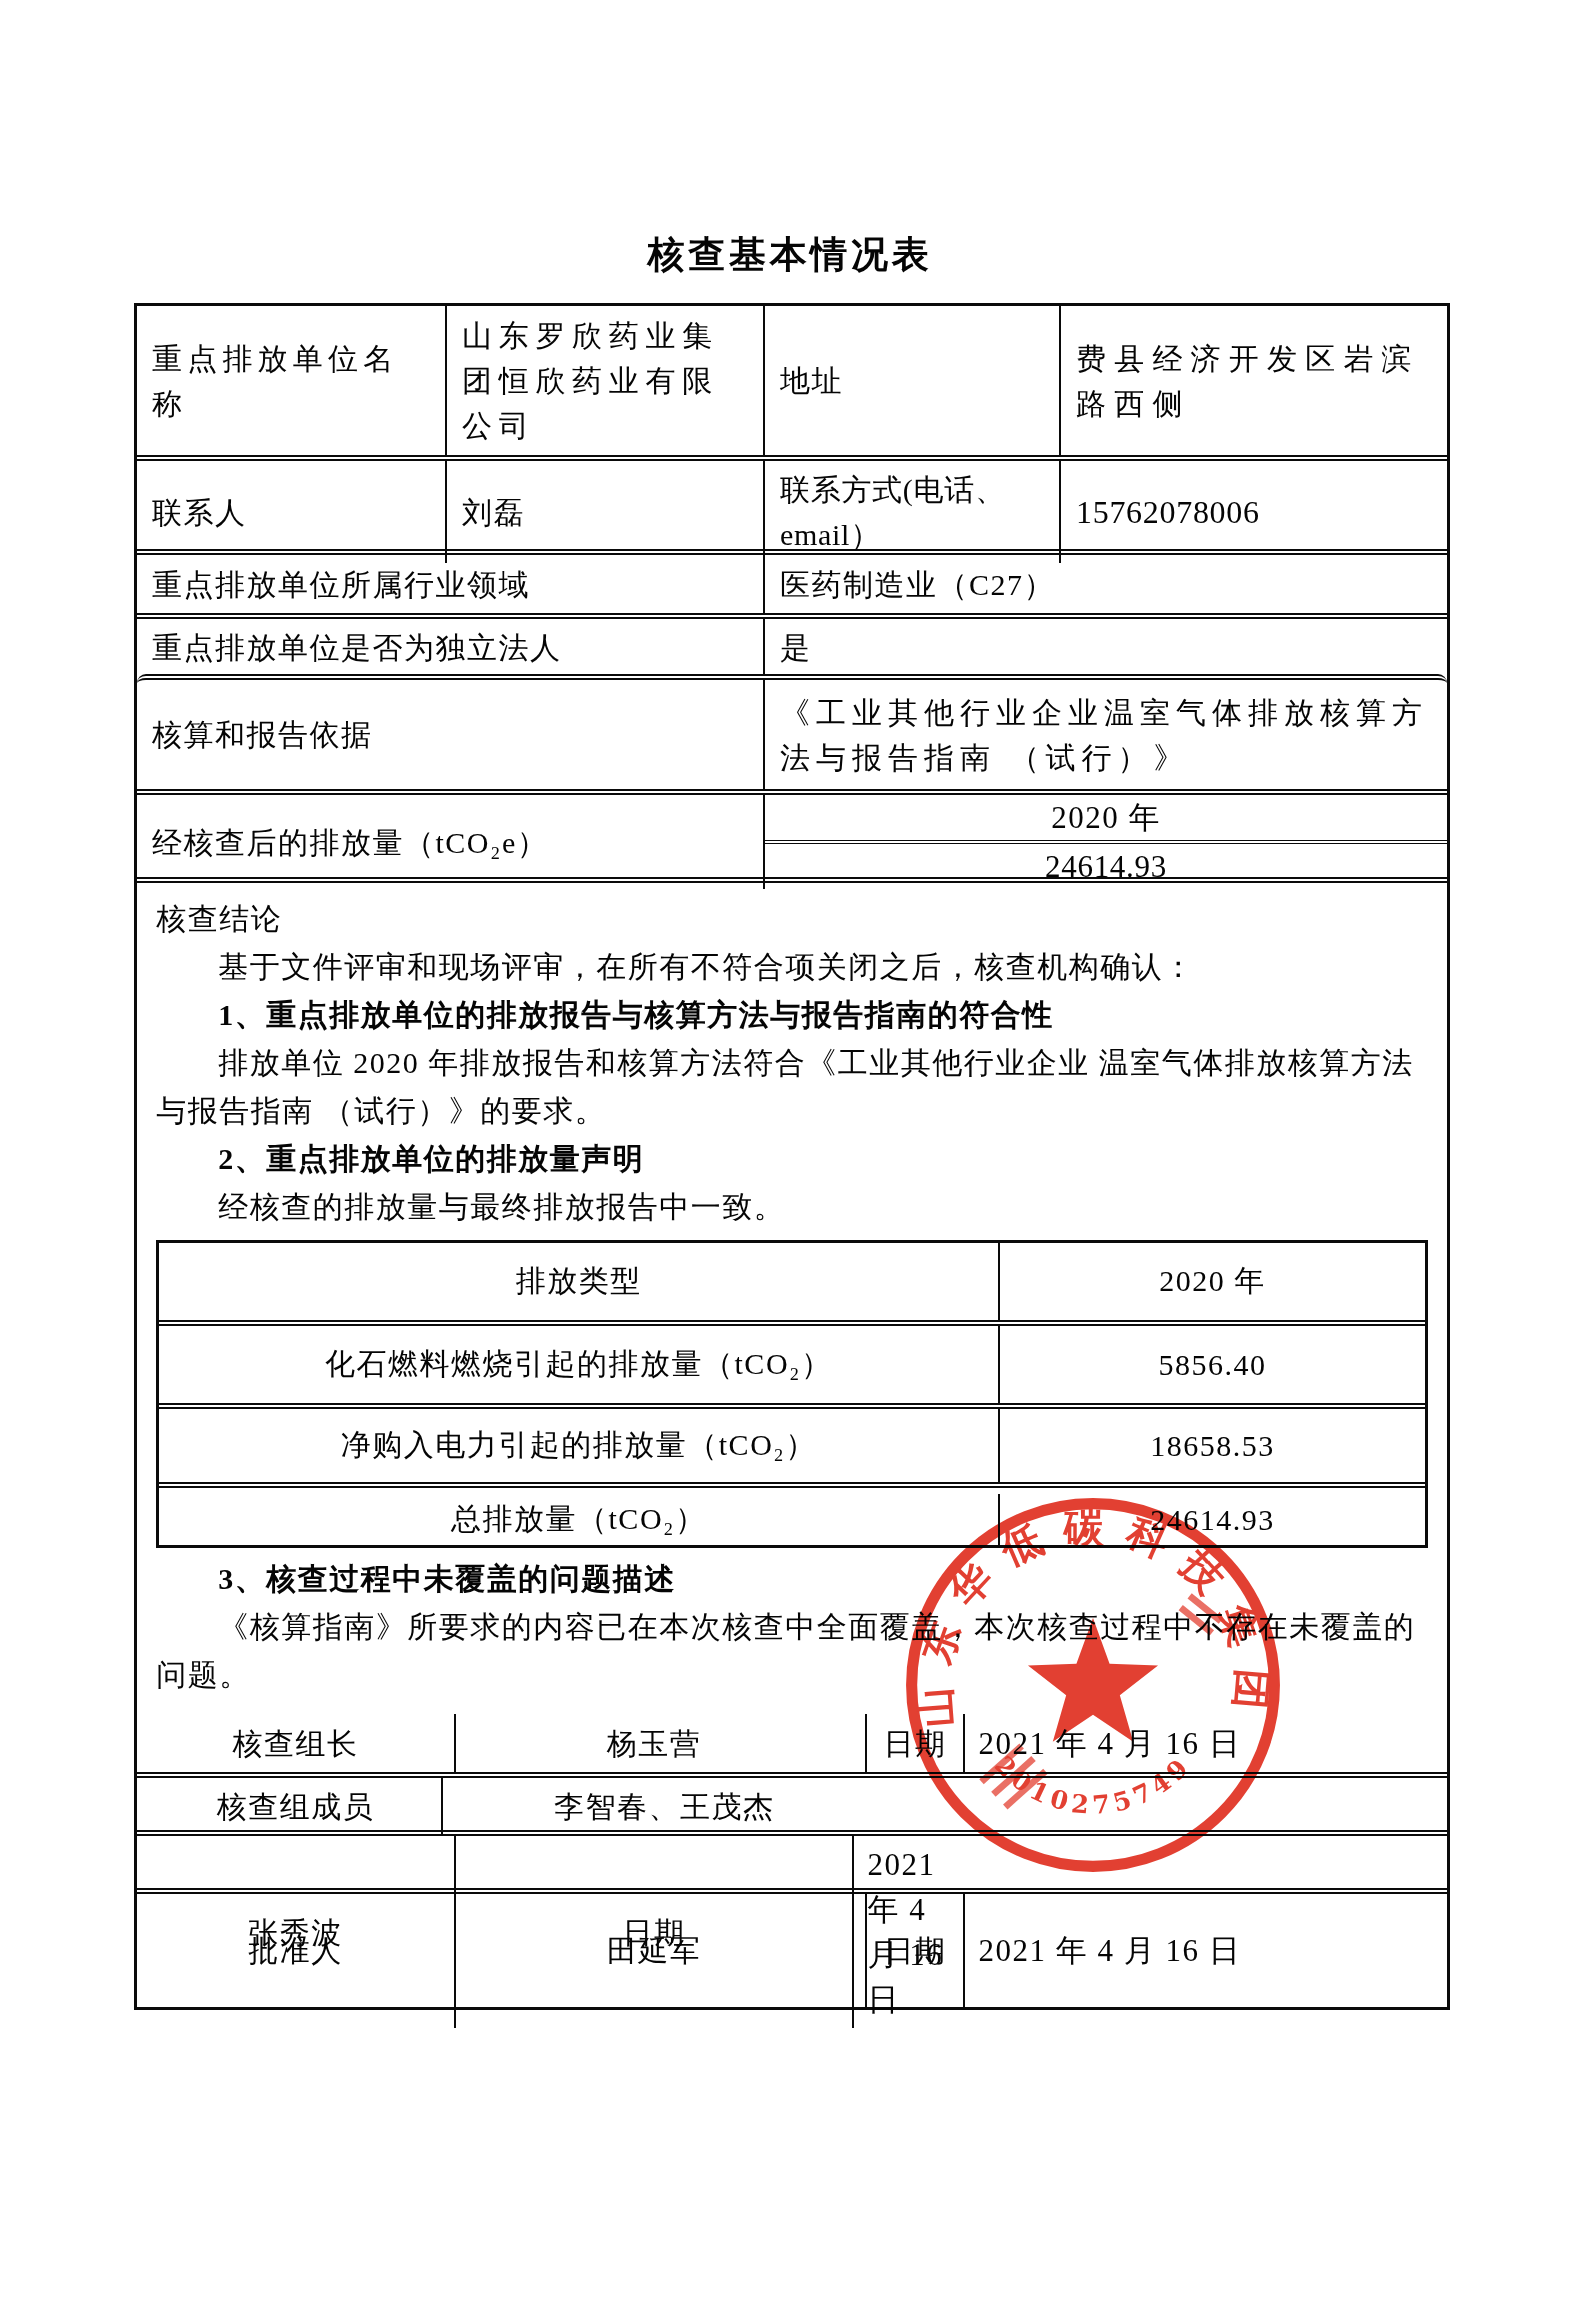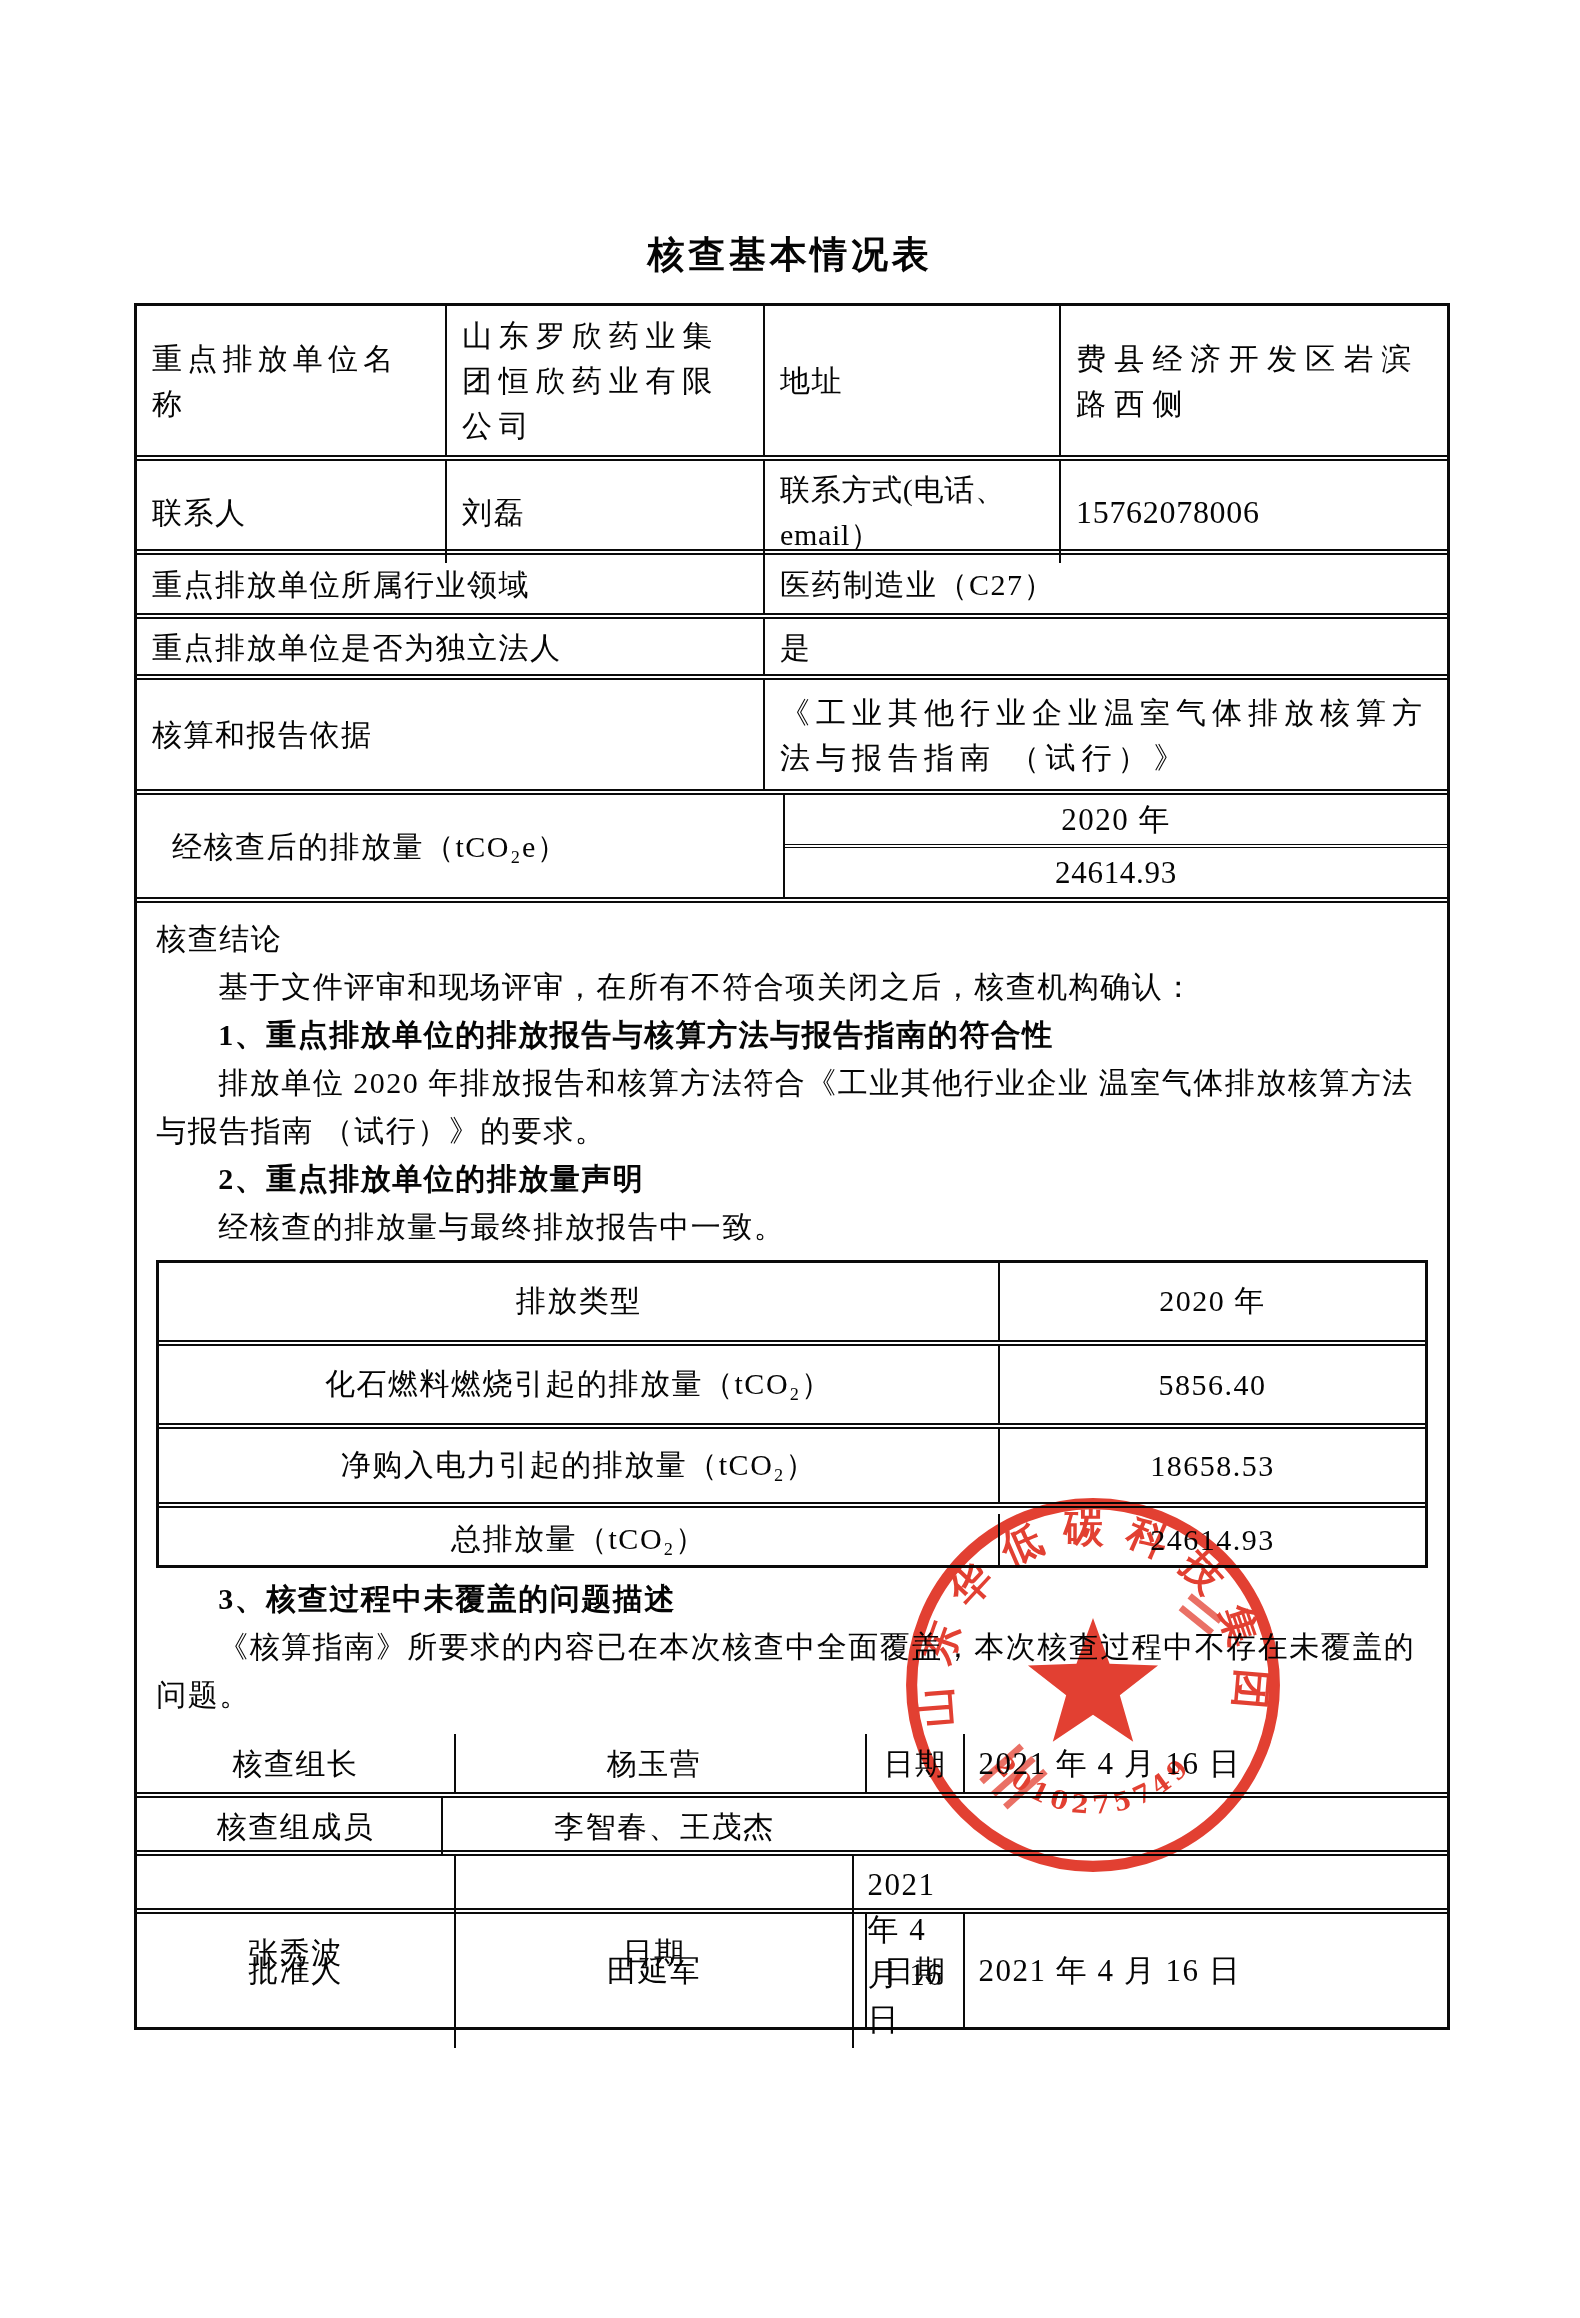--- a/index.html
+++ b/index.html
@@ -23,21 +23,21 @@
   .cell {
     display:flex; align-items:center; padding:6px 15px;
     font-size:30px; line-height:45px; letter-spacing:1.5px;
   }
   .trow > .cell:not(:first-child) { border-left:2.2px solid #0a0a0a; }
   .span2 { grid-column:span 2; }
   .span3 { grid-column:span 3; }
   .center { justify-content:center; text-align:center;margin-left:13px; }
   .r1 { height:149px; } .r2 { height:94px; }
   .r3 { height:64px; }  .r4 { height:61px; }
-  .r5 { height:115px; } .r6 { height:108px;padding-left:20px; }
+  .r5 { height:115px;border-radius:9px; } .r6 { height:88px; }
   .sig { height:58px; } .sig-last { height:119px; }
   .ls-wrap { letter-spacing:5.2px; }
   .ls-name { letter-spacing:6.7px; }
   .ls-addr { letter-spacing:8.2px; }
   .ls-basis { letter-spacing:6px; }
   .num { font-size:32px; letter-spacing:0.7px; }
   .vstack { display:flex; flex-direction:column; padding:0; align-items:stretch; }
   .vstack .sub { flex:1; display:flex; align-items:center; justify-content:center; font-size:31px; }
   .vstack .sub:first-child { border-bottom:4.5px double #0a0a0a; }
   

